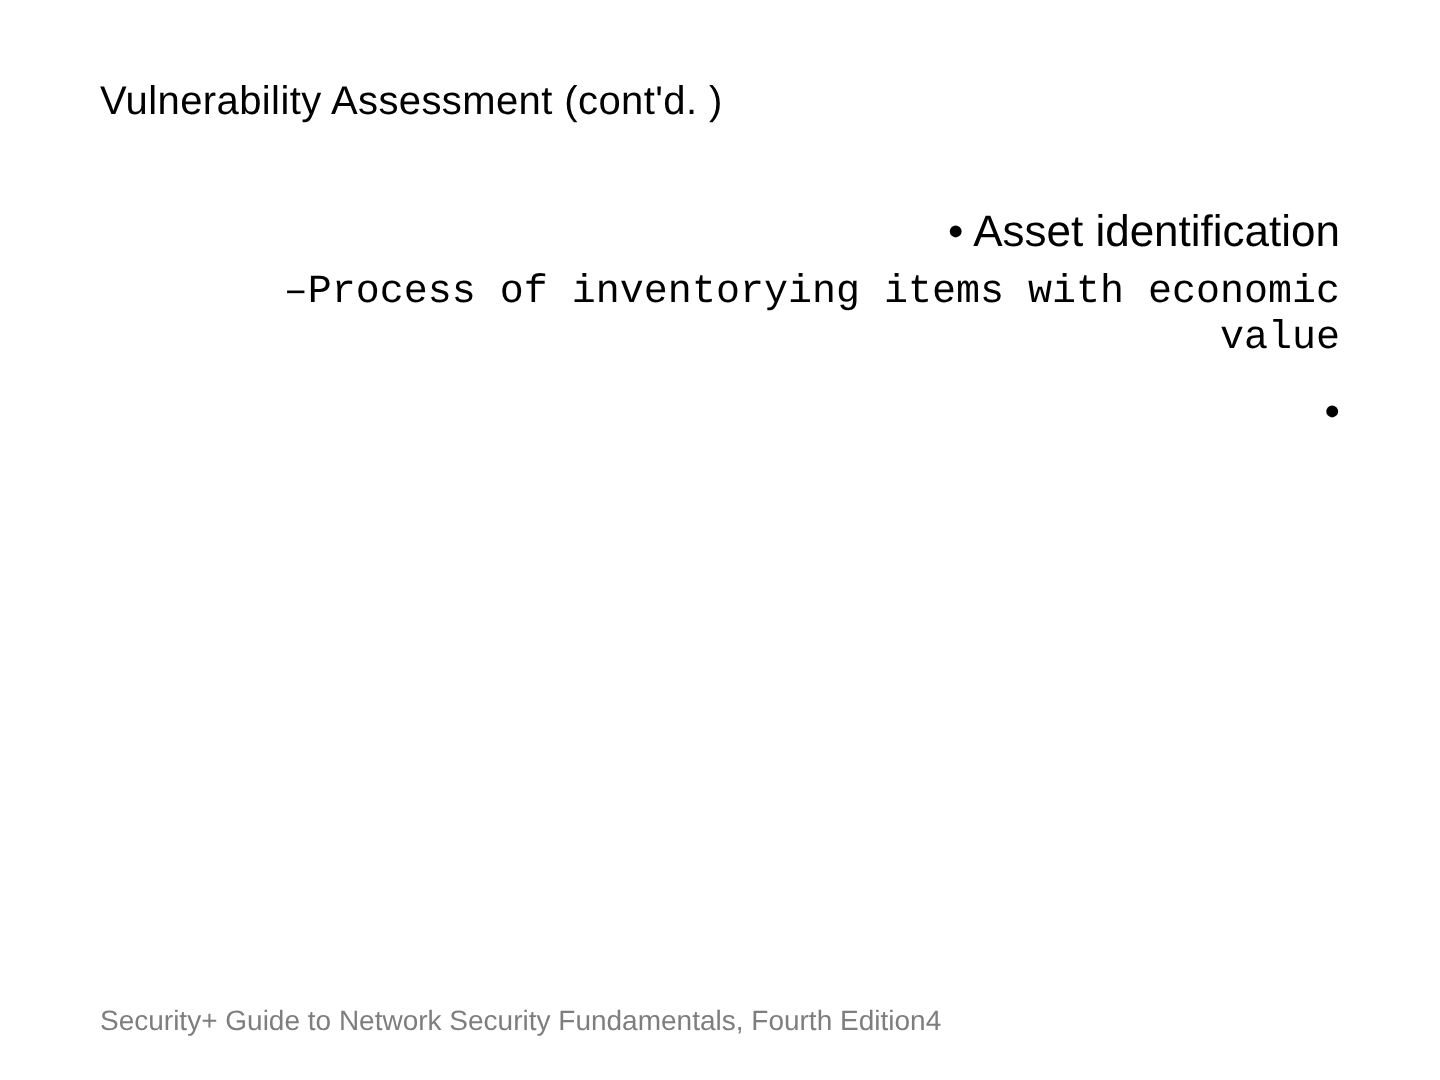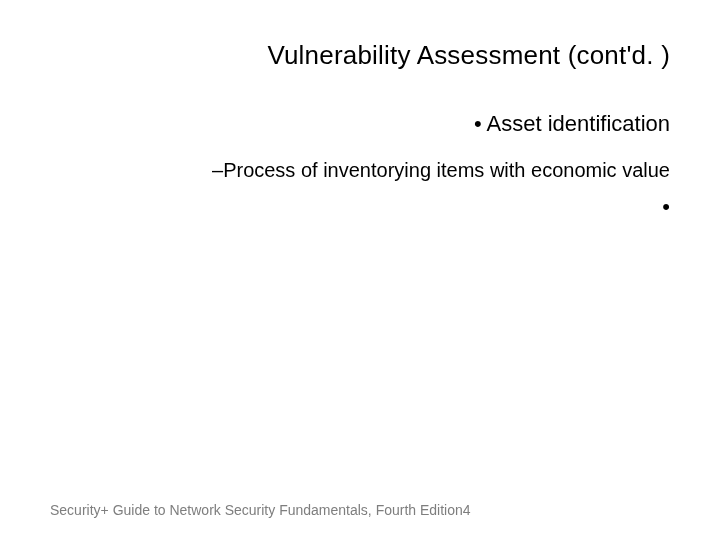--- a/index.html
+++ b/index.html
@@ -1,23 +1,23 @@
 <!DOCTYPE html>
 <html><head>
   <meta charset="utf-8">
   <style>
     * { margin: 0; padding: 0; box-sizing: border-box; }
     html, body { width: 720px; height: 540px; font-family: Arial, Helvetica, sans-serif; background: #fff; color: #000; }
     .slide { width: 720px; height: 540px; position: relative; padding: 30px 50px 0 50px; }
-    .title { font-size: 26px; font-weight: 400; text-align: right; margin-top: 10px; margin-bottom: 40px; letter-spacing: 0.2px; }
+    .title { font-size: 20px; font-weight: 400; text-align: left; margin-top: 10px; margin-bottom: 40px; letter-spacing: 0.2px; }
     .content { padding-left: 18px; }
     .L1 { list-style: none; font-size: 22px; margin-bottom: 10px; }
     .L1 > li { margin-bottom: 12px; text-align: right; }
     .L1 > li::before { content: "•"; display: inline-block; width: 26px; margin-left: -4px; }
-    .L2 { list-style: none; font-size: 20px; margin-top: 22px; padding-left: 34px; }
+    .L2 { list-style: none; font-size: 20px; margin-top: 6px; padding-left: 34px; font-family: Liberation Mono, monospace; }
     .L2 > li { margin-bottom: 6px; }
     .L2 > li::before { content: "–"; display: inline-block; width: 26px; }
     .L3 { list-style: none; font-size: 20px; margin-top: 8px; padding-left: 34px; }
     .L3 > li { margin-bottom: 4px; display: flex; }
     .L3 > li::before { content: "–"; display: inline-block; width: 24px; flex-shrink: 0; }
     .footer { position: absolute; bottom: 22px; left: 50px; right: 50px; display: flex; justify-content: flex-start; font-size: 14px; color: #7e7e7e; }
   </style>
 </head>
 <body>
 

